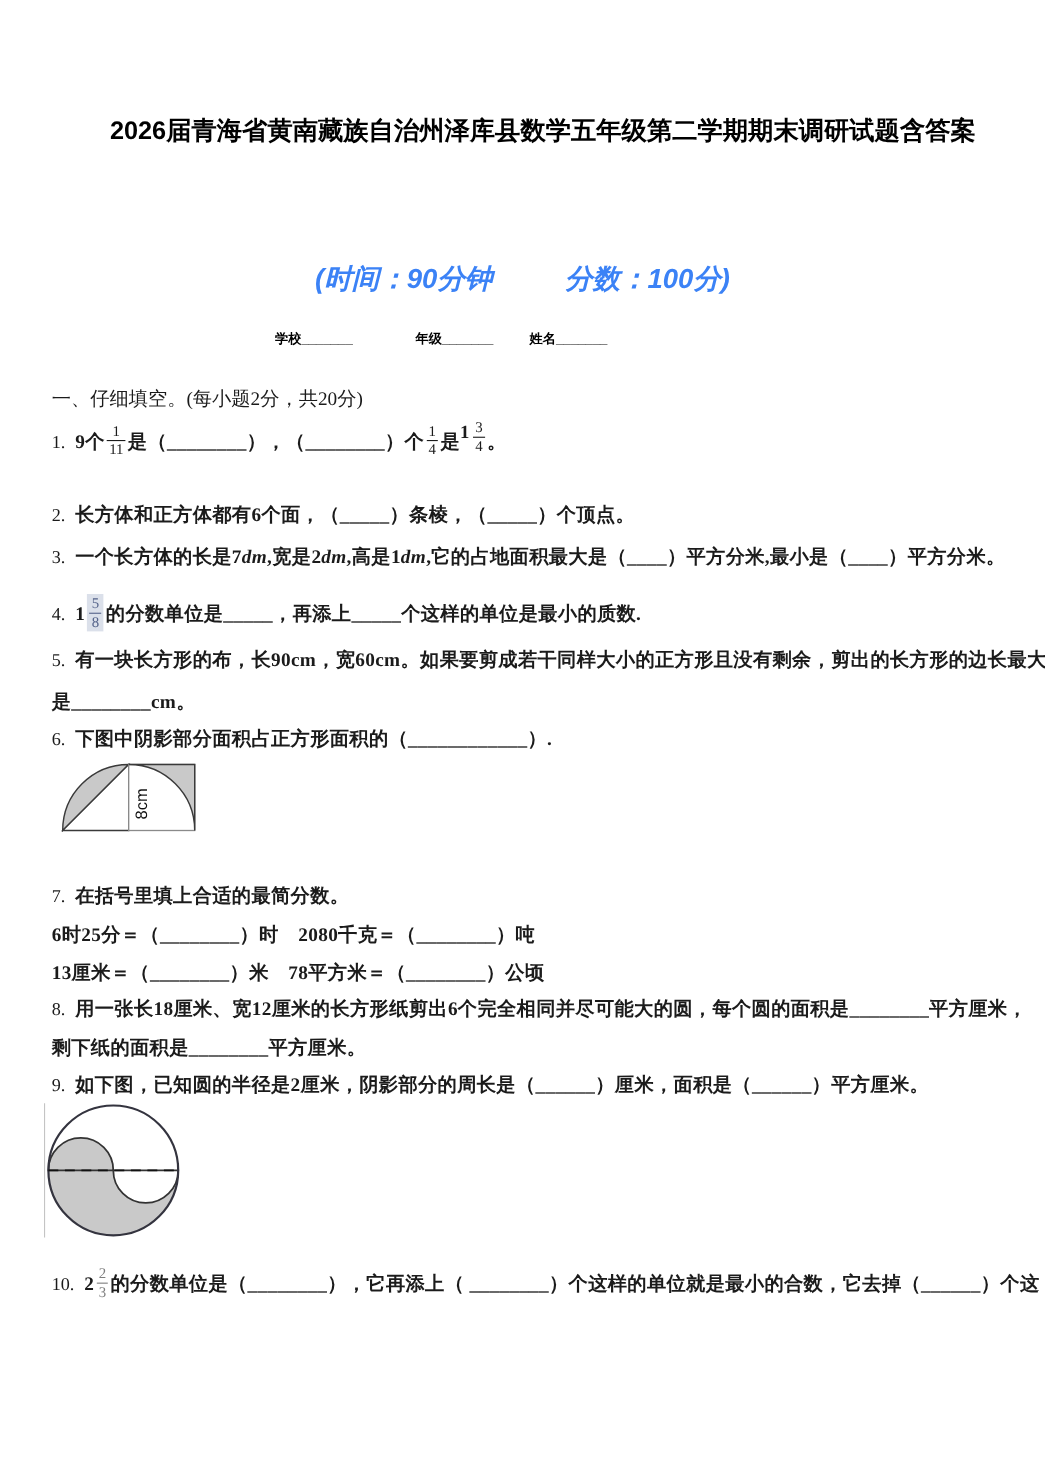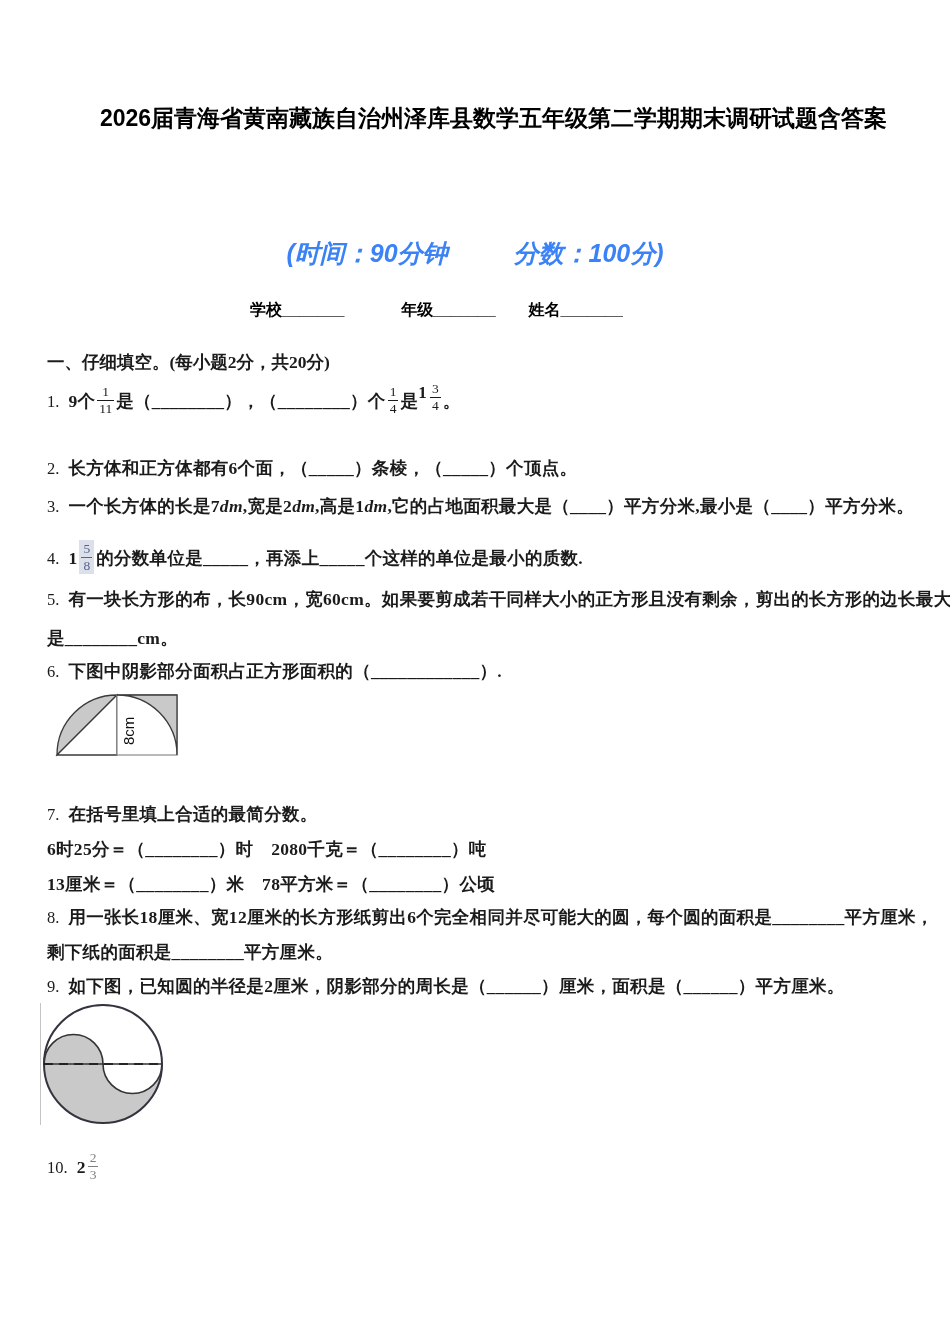--- a/index.html
+++ b/index.html
@@ -2,25 +2,25 @@
 <html><head>
 <meta charset="utf-8">
 <style>
   html,body{margin:0;padding:0;background:#ffffff;}
   body{width:950px;height:1344px;position:relative;font-family:"Liberation Serif",serif;color:#1b1b1b;}
   .abs{position:absolute;left:47px;right:45px;}
   .title{position:absolute;left:0;right:0;top:103px;margin:0;text-align:center;
          font-family:"Liberation Sans",sans-serif;font-weight:800;font-size:23px;color:#000;padding-left:37px;}
   .meta{position:absolute;left:0;right:0;top:237px;display:flex;justify-content:center;gap:66px;
         font-family:"Liberation Sans",sans-serif;font-weight:800;font-size:25px;color:#3b82f6;font-style:italic;}
-  .fields{top:300px;display:flex;font-family:"Liberation Sans",sans-serif;font-weight:700;font-size:16px;color:#000;}
+  .fields{top:300px;display:flex;font-family:"Liberation Sans",sans-serif;font-weight:700;font-size:12px;color:#000;}
   .fields .f1{margin-left:203px;}
   .fields .f2{margin-left:57px;}
   .fields .f3{margin-left:33px;}
-  .section{top:350px;font-weight:700;font-size:17.5px;}
+  .section{top:350px;font-weight:400;font-size:17.5px;}
   .q{font-size:17.5px;font-weight:700;white-space:nowrap;letter-spacing:0.3px;}
   .qno{font-weight:400;font-size:16.5px;margin-right:9px;letter-spacing:0;}
   .q b{font-weight:700;}
   .frac{display:inline-block;text-align:center;vertical-align:middle;font-weight:400;font-size:13.5px;
         line-height:1.15;letter-spacing:0;margin:0 2px 6px 2px;}
   .frac .fn{display:block;border-bottom:1px solid currentColor;padding:0 2px 0 2px;}
   .frac .fd{display:block;padding:0 2px;}
   .frac.hl{background:#dbe0ea;color:#56648b;padding:1px 2px;}
   .frac.gray{color:#7d7d7d;}
   .mixed{display:inline-block;vertical-align:middle;margin-bottom:6px;}
@@ -85,15 +85,15 @@
     <svg width="132" height="126" viewBox="0 0 132 126">
       <line x1="1.5" y1="2" x2="1.5" y2="124" stroke="#c4c4c4" stroke-width="1"></line>
       <path d="M5 63 A59 59 0 0 0 123 63 Z" fill="#c9c9c9"></path>
       <path d="M5 63 A29.5 29.5 0 0 1 64 63 Z" fill="#c9c9c9" stroke="#333" stroke-width="1.6"></path>
       <path d="M64 63 A29.5 29.5 0 0 0 123 63 Z" fill="#ffffff" stroke="#333" stroke-width="1.6"></path>
       <circle cx="64" cy="63" r="59" fill="none" stroke="#34343f" stroke-width="2"></circle>
       <line x1="5" y1="63" x2="123" y2="63" stroke="#111" stroke-width="1.6" stroke-dasharray="9 6"></line>
     </svg>
   </div>
 
-  <div class="abs q" style="top:1150px"><span class="qno">10.</span><b>2</b><span class="frac gray"><span class="fn">2</span><span class="fd">3</span></span></div>
+  <div class="abs q" style="top:1150px"><span class="qno">10.</span><b>2</b><span class="frac gray"><span class="fn">2</span><span class="fd">3</span></span><b>的分数单位是（________），它再添上（ ________）个这样的单位就是最小的合数，它去掉（______）个这</b></div>
 
 </div>
 
 </body></html>

